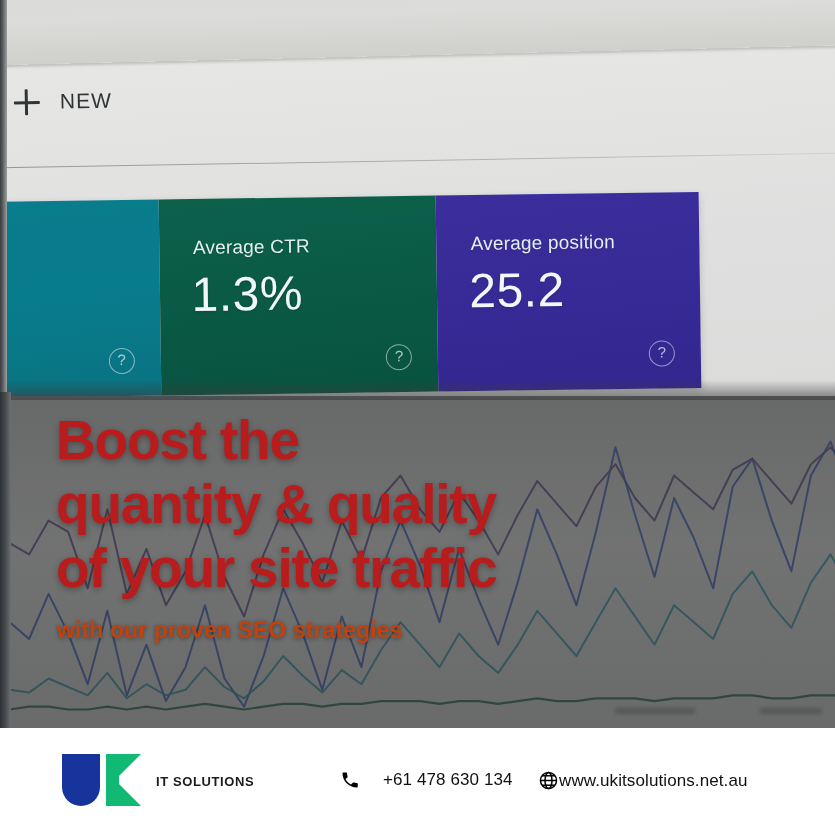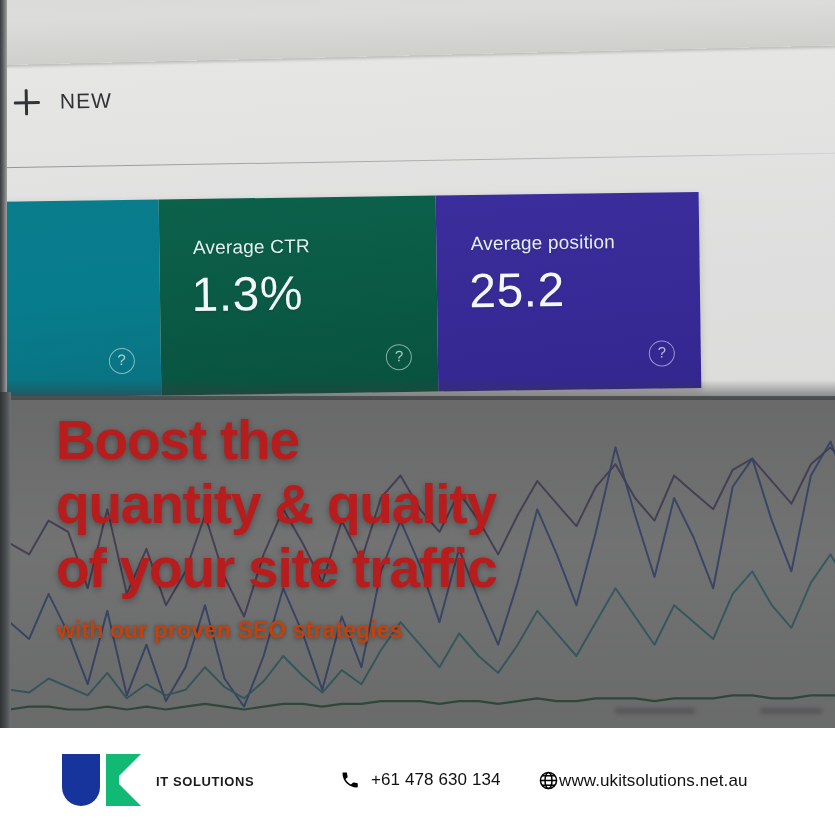--- a/index.html
+++ b/index.html
@@ -126,21 +126,21 @@
   .logo-k-up{
     position:absolute;left:53px;top:0;width:0;height:0;
     border-left:26px solid #11b974;border-bottom:26px solid transparent;
   }
   .logo-k-dn{
     position:absolute;left:53px;top:26px;width:0;height:0;
     border-left:26px solid #11b974;border-top:26px solid transparent;
   }
   .logo-text{font-size:13px;font-weight:700;letter-spacing:.6px;color:#1b1b1b;
     margin-left:2px;padding-top:2px;}
-  .footer-contact{position:absolute;left:340px;top:42px;display:flex;align-items:center;gap:11px;}
+  .footer-contact{position:absolute;left:340px;top:42px;display:flex;align-items:center;gap:23px;}
   .footer-web{position:absolute;left:538px;top:42px;display:flex;align-items:center;}
   .contact-text{font-size:17px;color:#111;letter-spacing:.1px;}
   .icon-svg{display:block;}
 </style>
 </head>
 <body>
 
 <div class="canvas">
 
   <div class="photo">

